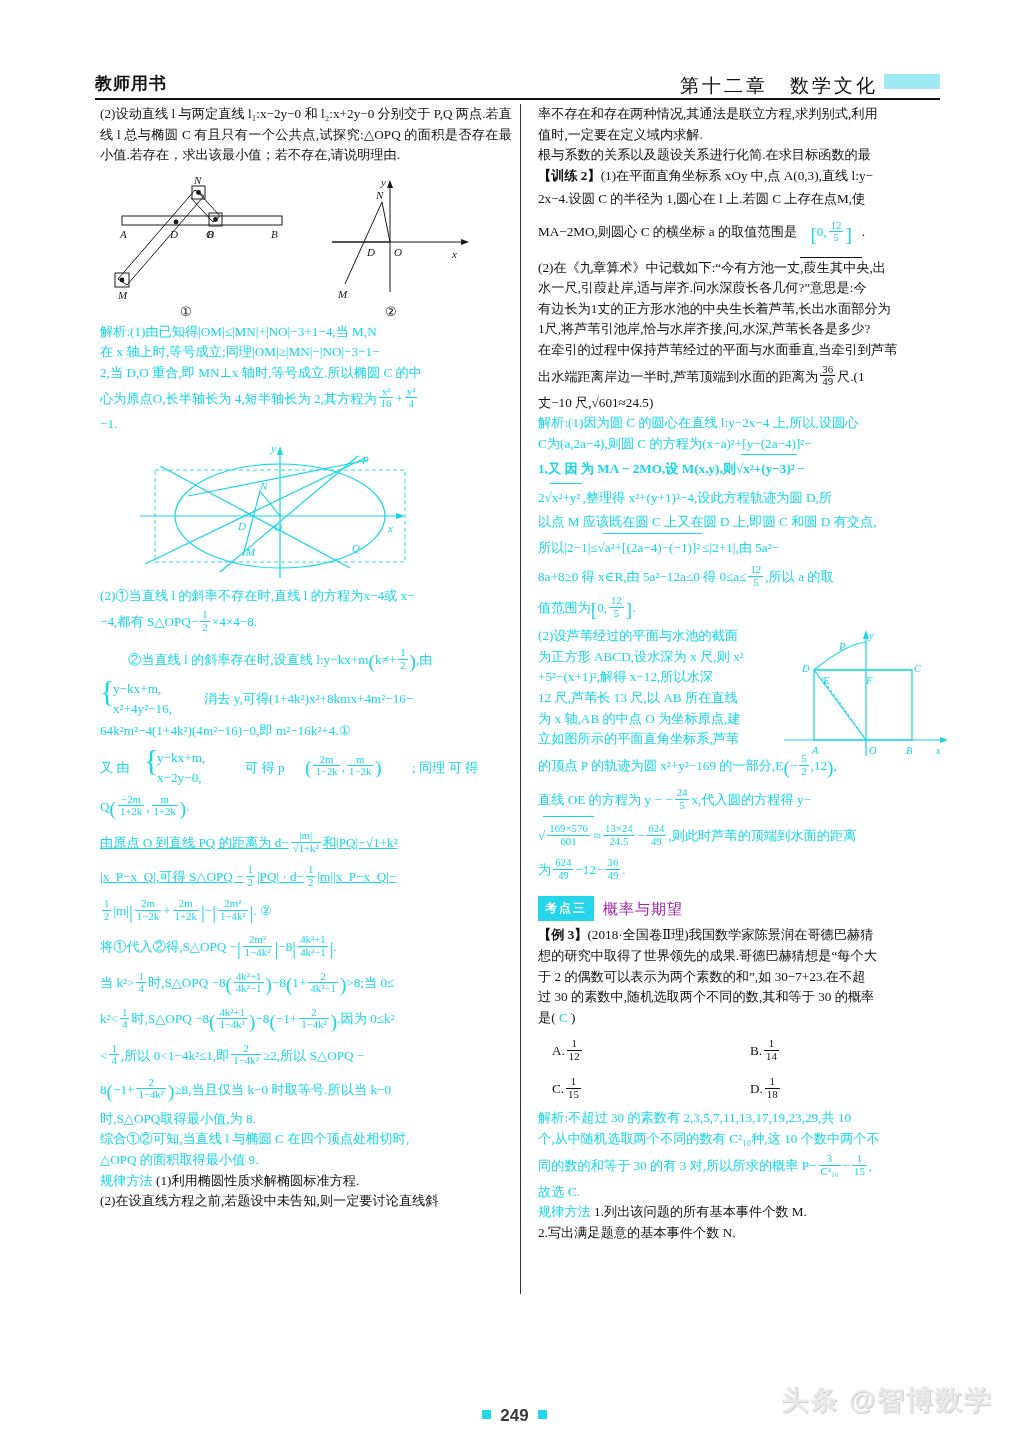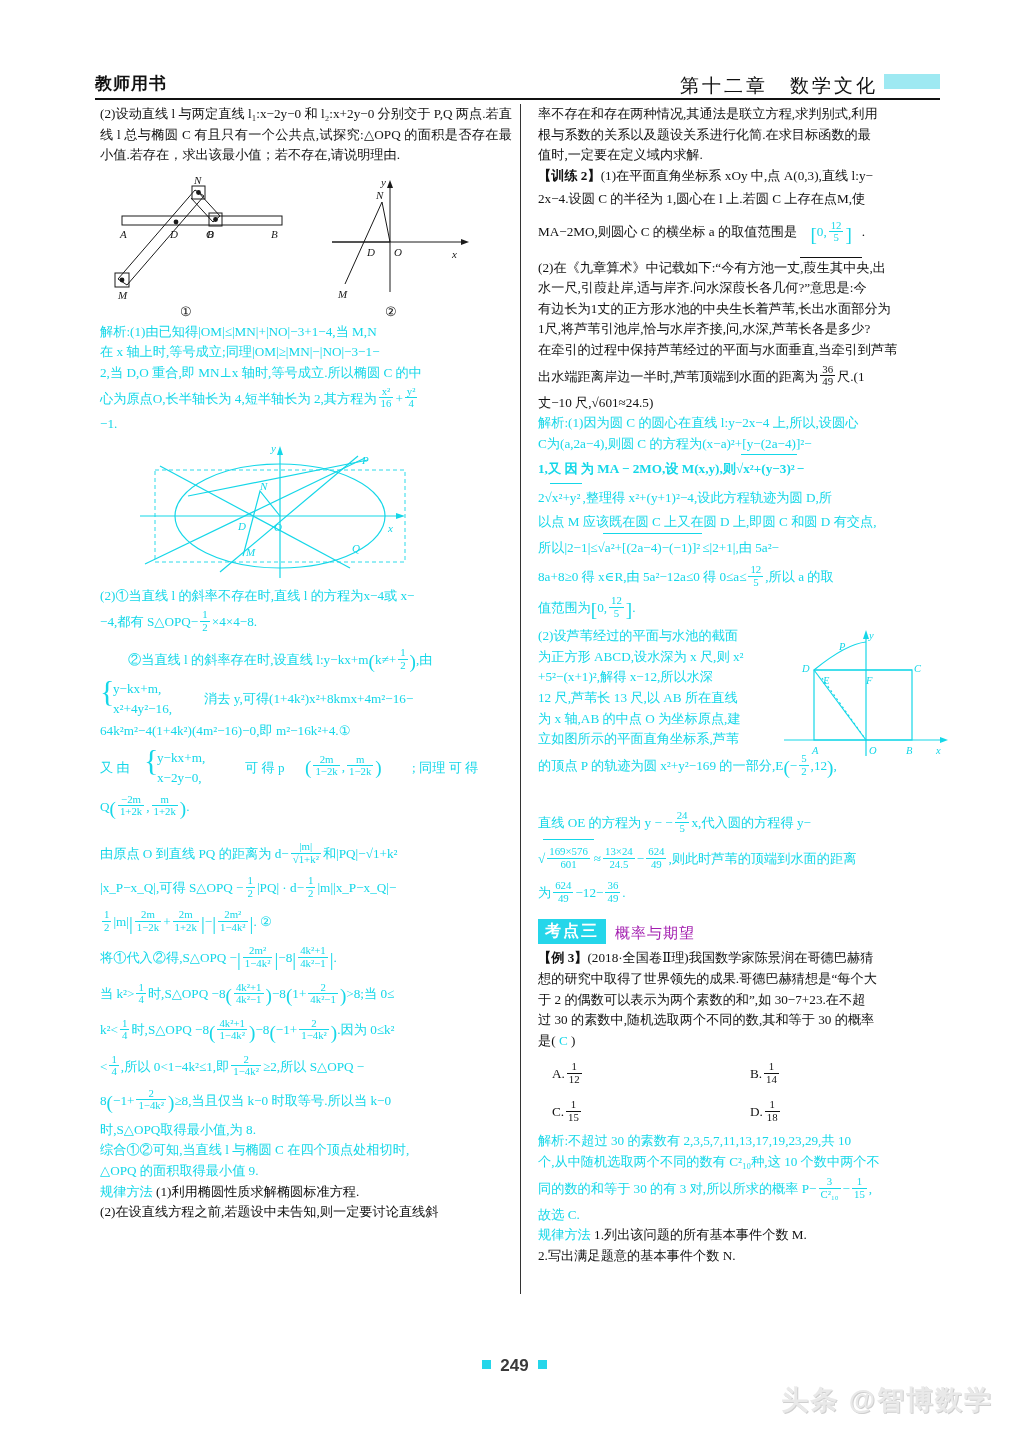--- a/index.html
+++ b/index.html
@@ -35,33 +35,33 @@
   .fr .n{display:block;border-bottom:1px solid currentColor;padding:0 2px;}
   .fr .d{display:block;padding:0 2px;}
   .sq{display:inline-block;border-top:1px solid currentColor;padding:0 2px;margin-left:-2px;}
   .br{display:inline-block;font-size:1.45em;vertical-align:-0.22em;font-weight:300;}
 
   
   .blank{display:inline-block;border-bottom:1.5px solid #111;padding:0 10px 2px 10px;color:#15d7e8;}
 
   
   .kaodian{display:inline-block;background:#25d6ea;color:#fff;font-family:"Liberation Sans","DejaVu Sans",sans-serif;
-    font-weight:bold;font-size:16px;padding:2px 7px 3px 7px;letter-spacing:2px;vertical-align:2px;}
+    font-weight:bold;font-size:12px;padding:2px 7px 3px 7px;letter-spacing:2px;vertical-align:2px;}
   .kdtitle{font-family:"Liberation Sans","DejaVu Sans",sans-serif;font-size:15px;color:#a21caf;margin-left:9px;letter-spacing:1px;}
 
   
   .figwrap{position:relative;}
   .figcap{text-align:center;font-size:13px;color:#111;}
 
   
   .opts{position:relative;margin-top:4px;}
   .opt{position:absolute;font-size:13.2px;}
 
   
-  .footer{position:absolute;left:0;top:1356px;width:1029px;text-align:center;}
+  .footer{position:absolute;left:0;top:1406px;width:1029px;text-align:center;}
   .footer .bar{display:inline-block;width:9px;height:9px;background:#25d6ea;vertical-align:2px;margin:0 9px;}
   .footer .pg{font-family:"Liberation Sans","DejaVu Sans",sans-serif;font-size:17px;font-weight:bold;color:#3a3a3a;}
   .watermark{position:absolute;right:36px;top:1382px;font-family:"Liberation Sans","DejaVu Sans",sans-serif;
     font-size:27px;font-weight:bold;color:#e9e9e9;text-shadow:1px 1px 0 #cfcfcf;letter-spacing:2px;}
 </style>
 </head>
 <body>
 
 <div class="page">
 
@@ -208,21 +208,21 @@
       <span style="position:absolute;left:205px;top:8px;">
         <span class="br">(</span><span class="fr"><span class="n">2m</span><span class="d">1−2k</span></span>,<span class="fr"><span class="n">m</span><span class="d">1−2k</span></span><span class="br">)</span>
       </span>
       <span style="position:absolute;left:312px;top:12px;">; 同理 可 得</span>
     </div>
 
     <p class="cy" style="line-height:30px;">
       <span>Q</span><span class="br">(</span><span class="fr"><span class="n">−2m</span><span class="d">1+2k</span></span>,<span class="fr"><span class="n">m</span><span class="d">1+2k</span></span><span class="br">)</span><span>.</span>
     </p>
 
-    <p class="cy" style="line-height:32px;margin-top:13px;">
+    <p class="cy" style="line-height:32px;margin-top:2px;text-decoration:underline;">
       <span class="ln" style="line-height:34px;"><span>由原点 O 到直线 PQ 的距离为 d−</span><span class="fr"><span class="n">|m|</span><span class="d">√1+k²</span></span><span>和|PQ|−√1+k²</span></span>
       <span class="ln" style="line-height:34px;"><span>|x_P−x_Q|,可得 S△OPQ −</span><span class="fr"><span class="n">1</span><span class="d">2</span></span><span>|PQ| · d−</span><span class="fr"><span class="n">1</span><span class="d">2</span></span><span>|m||x_P−x_Q|−</span></span>
     </p>
 
     <p class="cy" style="line-height:34px;">
       <span class="fr"><span class="n">1</span><span class="d">2</span></span><span>|m|</span><span class="br">|</span><span class="fr"><span class="n">2m</span><span class="d">1−2k</span></span><span>+</span><span class="fr"><span class="n">2m</span><span class="d">1+2k</span></span><span class="br">|</span><span>−</span><span class="br">|</span><span class="fr"><span class="n">2m²</span><span class="d">1−4k²</span></span><span class="br">|</span><span>. ②</span>
     </p>
 
     <p class="cy" style="line-height:34px;">
       <span>将①代入②得,S△OPQ −</span><span class="br">|</span><span class="fr"><span class="n">2m²</span><span class="d">1−4k²</span></span><span class="br">|</span><span>−8</span><span class="br">|</span><span class="fr"><span class="n">4k²+1</span><span class="d">4k²−1</span></span><span class="br">|</span><span>.</span>
@@ -254,22 +254,22 @@
     <p>
       <span class="ln"><span class="cy">规律方法</span>&nbsp;<span class="blk">(1)利用椭圆性质求解椭圆标准方程.</span></span>
       <span class="ln blk">(2)在设直线方程之前,若题设中未告知,则一定要讨论直线斜</span>
     </p>
   </div>
 
   <div class="col colR">
 
     <p class="blk">
       <span class="ln">率不存在和存在两种情况,其通法是联立方程,求判别式,利用</span>
+      <span class="ln">值时,一定要在定义域内求解.</span>
       <span class="ln">根与系数的关系以及题设关系进行化简.在求目标函数的最</span>
-      <span class="ln">值时,一定要在定义域内求解.</span>
     </p>
 
     <p class="blk">
       <span class="ln"><b>【训练 2】</b><span>(1)在平面直角坐标系 xOy 中,点 A(0,3),直线 l:y−</span></span>
       <span class="ln" style="line-height:26px;">2x−4.设圆 C 的半径为 1,圆心在 l 上.若圆 C 上存在点M,使</span>
       <span class="ln" style="line-height:40px;"><span>MA−2MO,则圆心 C 的横坐标 a 的取值范围是</span>
         <span class="blank"><span class="br">[</span><span>0,</span><span class="fr"><span class="n">12</span><span class="d">5</span></span><span class="br">]</span></span><span class="blk">.</span></span>
     </p>
 
     <p class="blk">
@@ -327,21 +327,21 @@
       <span class="ln">(2)设芦苇经过的平面与水池的截面</span>
       <span class="ln">为正方形 ABCD,设水深为 x 尺,则 x²</span>
       <span class="ln">+5²−(x+1)²,解得 x−12,所以水深</span>
       <span class="ln">12 尺,芦苇长 13 尺,以 AB 所在直线</span>
       <span class="ln">为 x 轴,AB 的中点 O 为坐标原点,建</span>
       <span class="ln">立如图所示的平面直角坐标系,芦苇</span>
     </p>
 
     <p class="cy">
       <span class="ln" style="line-height:32px;"><span>的顶点 P 的轨迹为圆 x²+y²−169 的一部分,E</span><span class="br">(</span><span>−</span><span class="fr"><span class="n">5</span><span class="d">2</span></span><span>,12</span><span class="br">)</span><span>,</span></span>
-      <span class="ln" style="line-height:32px;margin-top:23px;"><span>直线 OE 的方程为 y − −</span><span class="fr"><span class="n">24</span><span class="d">5</span></span><span>x,代入圆的方程得 y−</span></span>
+      <span class="ln" style="line-height:32px;"><span>直线 OE 的方程为 y − −</span><span class="fr"><span class="n">24</span><span class="d">5</span></span><span>x,代入圆的方程得 y−</span></span>
       <span class="ln" style="line-height:36px;">√<span class="sq" style="padding-top:1px;"><span class="fr"><span class="n">169×576</span><span class="d">601</span></span></span><span>≈</span><span class="fr"><span class="n">13×24</span><span class="d">24.5</span></span><span>−</span><span class="fr"><span class="n">624</span><span class="d">49</span></span><span>,则此时芦苇的顶端到水面的距离</span></span>
       <span class="ln" style="line-height:32px;"><span>为</span><span class="fr"><span class="n">624</span><span class="d">49</span></span><span>−12−</span><span class="fr"><span class="n">36</span><span class="d">49</span></span><span>.</span></span>
     </p>
 
     <div style="margin-top:10px;margin-bottom:4px;">
       <span class="kaodian">考点三</span><span class="kdtitle">概率与期望</span>
     </div>
 
     <p class="blk">
       <span class="ln"><b>【例 3】</b><span>(2018·全国卷Ⅱ理)我国数学家陈景润在哥德巴赫猜</span></span>

